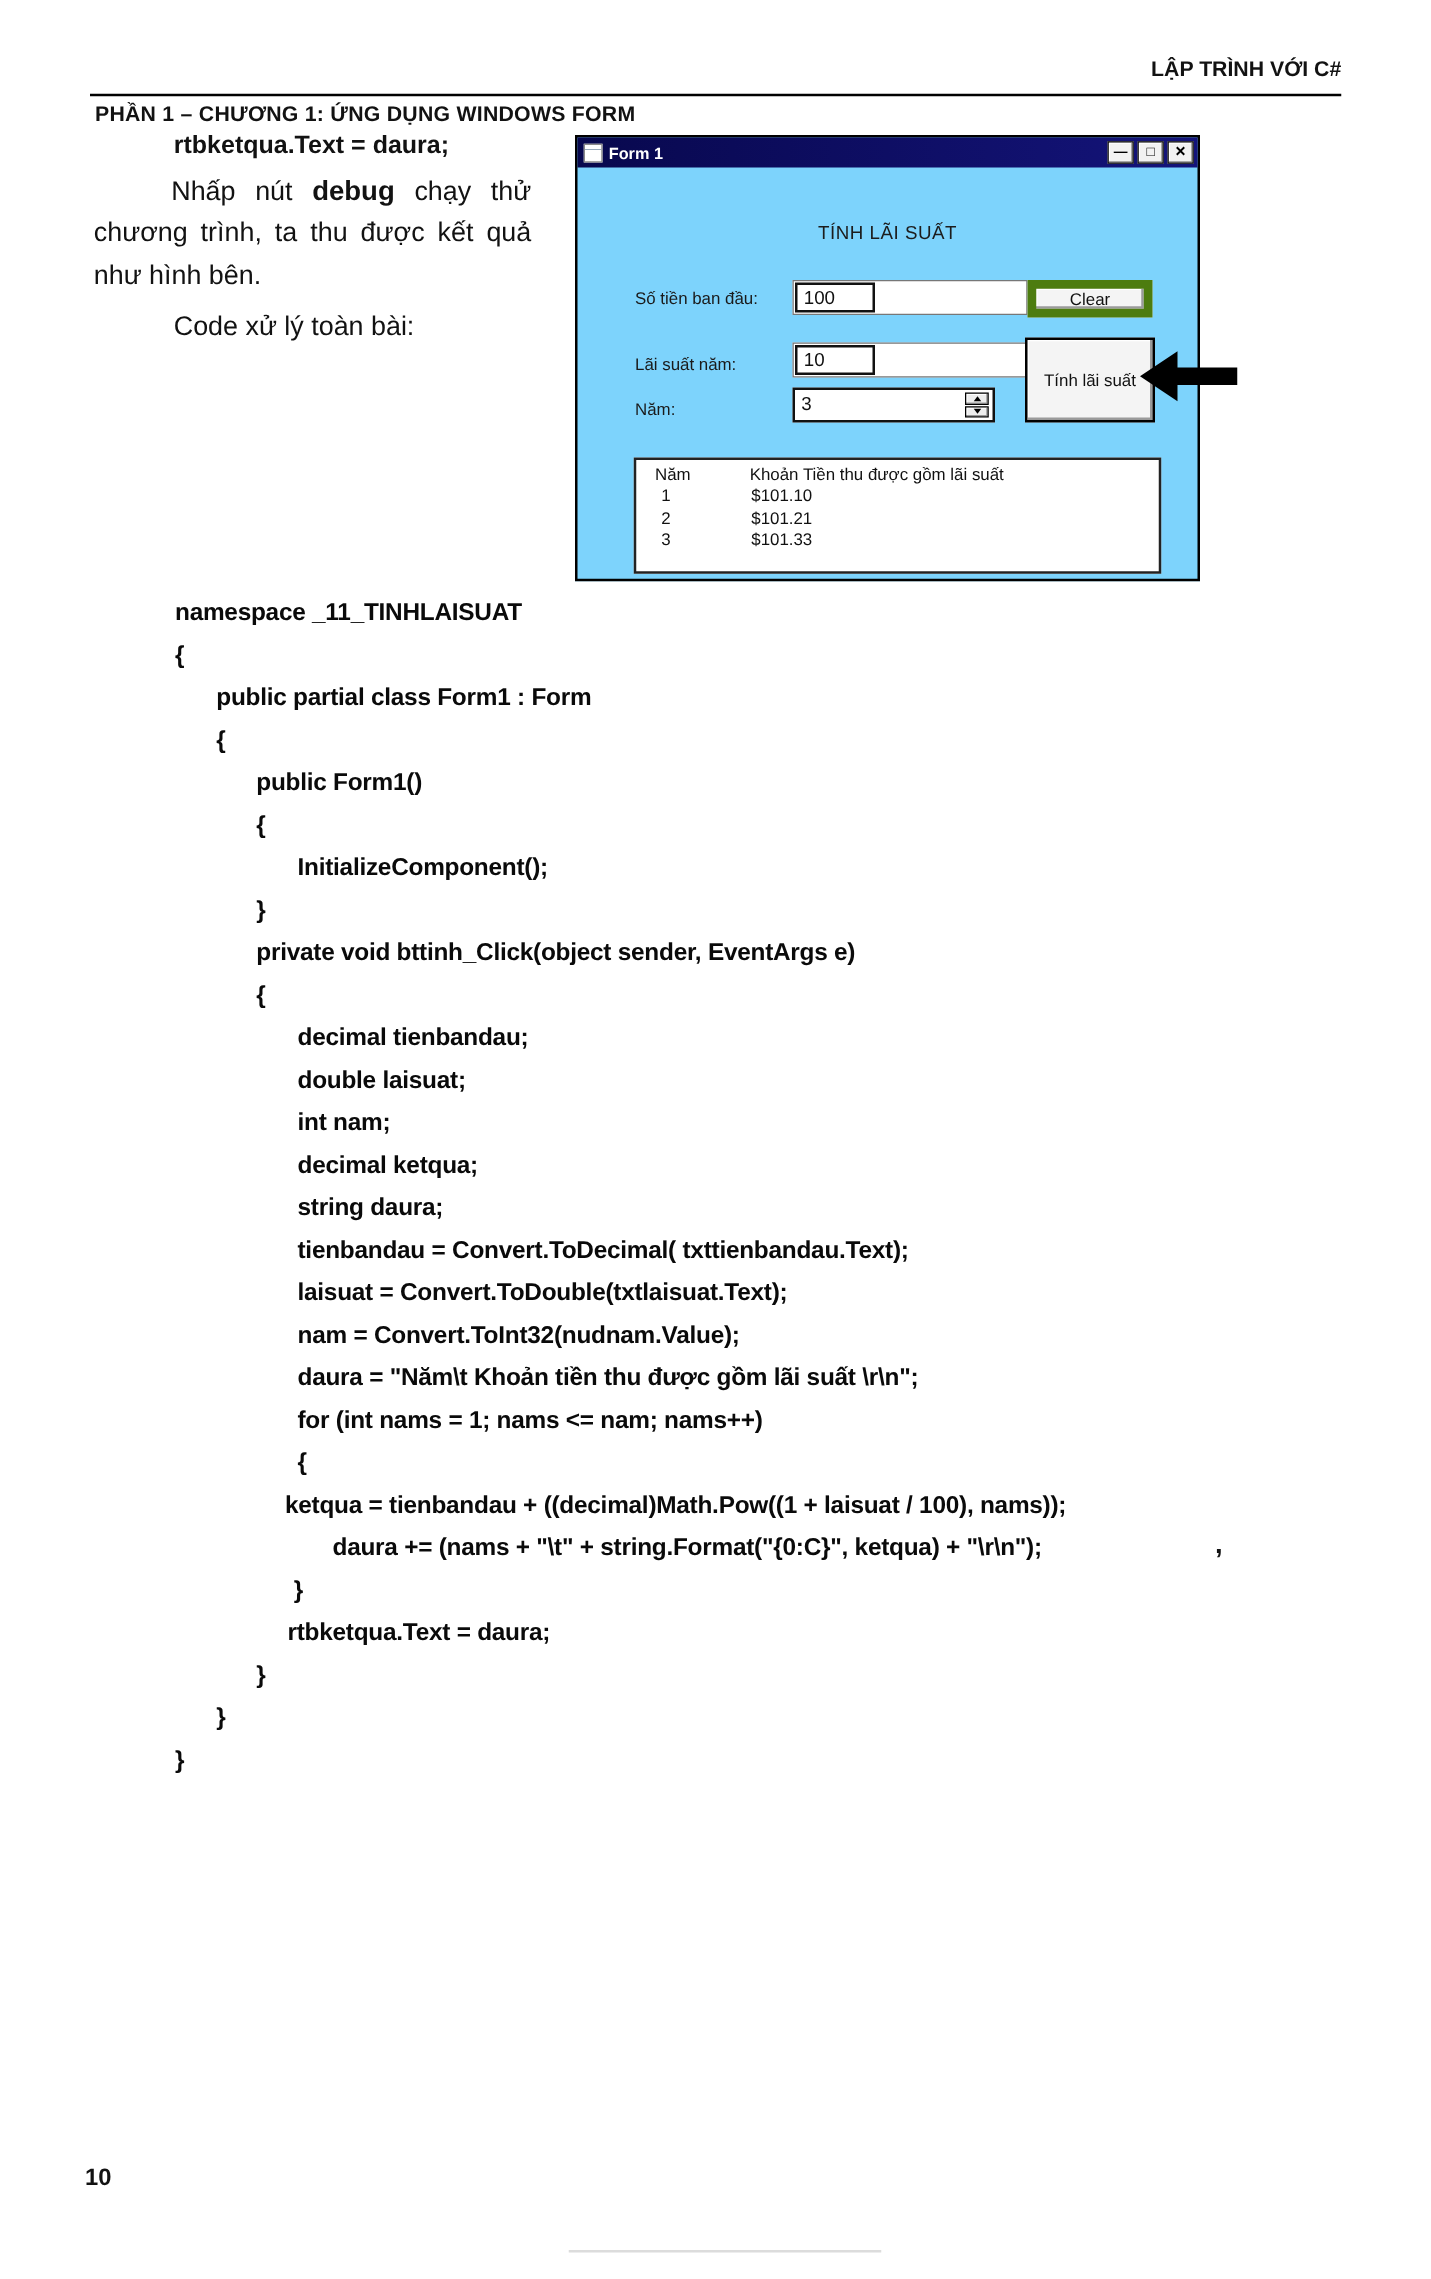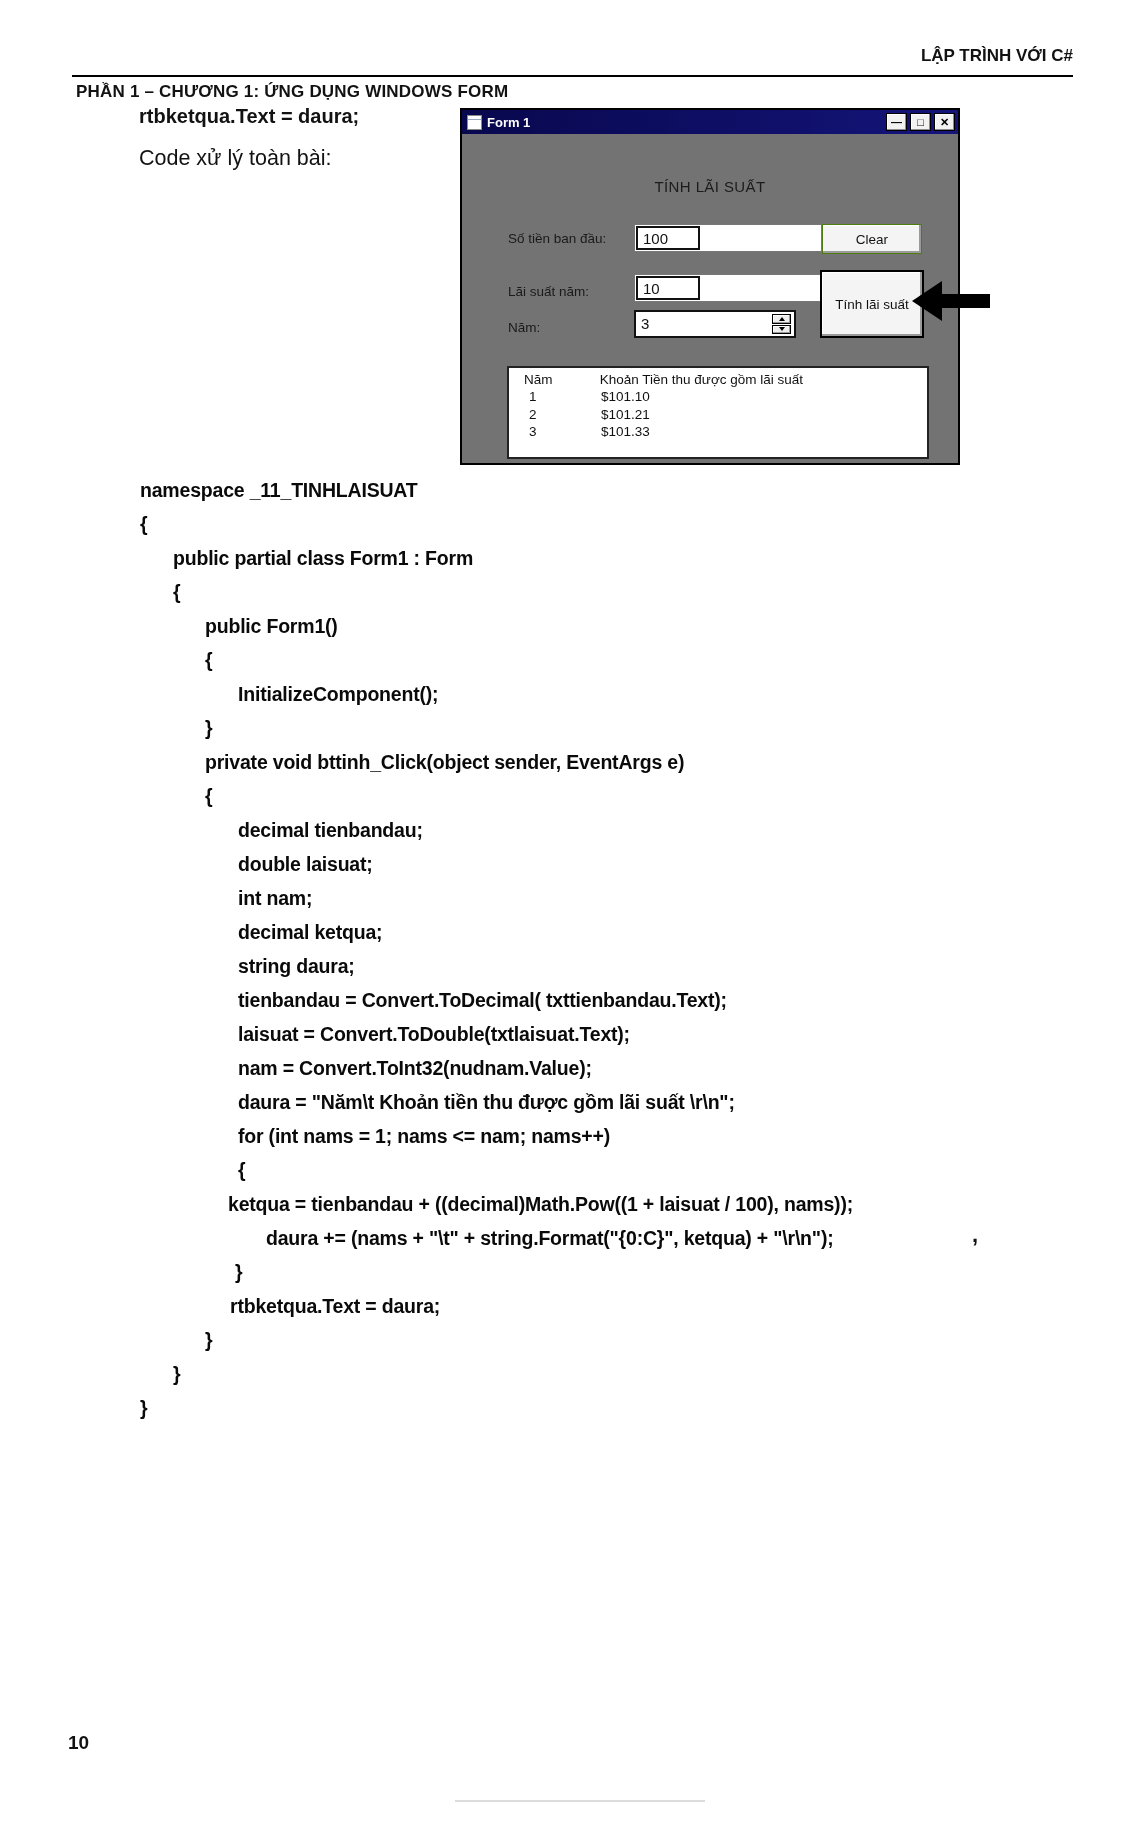--- a/index.html
+++ b/index.html
@@ -18,21 +18,21 @@
   .intro { position:absolute; left:75px; top:98px; width:350px; font-size:21.5px; line-height:33.5px; }
   .intro p.jus { text-align:justify; }
   .intro .ind  { text-indent:62px; }
   .intro .codeline { font-weight:bold; font-size:20px; margin-left:64px; margin-top:2px; margin-bottom:2px; }
   .intro b { font-size:22px; }
   .intro .last { text-indent:64px; margin-top:8px; }
 
   
   .form-win {
     position:absolute; left:460px; top:108px; width:500px; height:357px;
-    background:#737373; border:2px solid #000;
+    background:#7dd3fc; border:2px solid #000;
   }
   .titlebar {
     position:absolute; left:0; top:0; right:0; height:24px;
     background:linear-gradient(90deg,#08084e,#14147a);
     display:flex; align-items:center; padding:0 3px;
   }
   .ticon {
     width:15px; height:15px; margin:0 5px 0 2px; background:#fff; border:1px solid #8a8a8a;
     background-image:linear-gradient(#fff 3px, #9ab 3px, #9ab 4px, #fff 4px),
                      linear-gradient(90deg,#fff 4px,#9ab 4px,#9ab 5px,#fff 5px);
@@ -53,21 +53,21 @@
 
   .tbox { position:absolute; width:188px; height:28px; border:1px solid #777; background:#fff; }
   .t1 { left:172px; top:114px; }
   .t2 { left:172px; top:164px; }
   .tval {
     position:absolute; left:1px; top:1px; width:64px; height:24px;
     border:2px solid #111; font-size:15px; padding:2px 0 0 5px; background:#fff;
   }
 
   .btn {
-    position:absolute; background:#f4f4f4; border:1px solid #4d7c0f;
+    position:absolute; background:#f4f4f4; border:7px solid #4d7c0f;
     box-shadow: inset -2px -2px 0 #9a9a9a, inset 1px 1px 0 #fff;
     font-family:inherit; font-size:13.5px; color:#111; cursor:default;
   }
   .clear-btn { left:360px; top:114px; width:100px; height:30px; }
   .calc-btn  { left:358px; top:160px; width:104px; height:68px; border:2px solid #000; }
 
   .nud { position:absolute; left:172px; top:200px; width:162px; height:28px; border:2px solid #111; background:#fff; }
   .nval { position:absolute; left:5px; top:3px; font-size:15px; }
   .spin { position:absolute; right:3px; top:2px; width:19px; height:20px; display:flex; flex-direction:column; gap:1px; }
   .sbtn {
@@ -101,20 +101,21 @@
 <body>
 
 <div class="page">
 
   <div class="hdr-left">PHẦN 1 – CHƯƠNG 1: ỨNG DỤNG WINDOWS FORM</div>
   <div class="hdr-right">LẬP TRÌNH VỚI C#</div>
   <div class="hdr-rule"></div>
 
   <div class="intro">
     <p class="codeline">rtbketqua.Text = daura;</p>
+    <p class="jus ind"><span>Nhấp nút </span><b>debug</b><span> chạy thử chương trình, ta thu được kết quả như hình bên.</span></p>
     <p class="last">Code xử lý toàn bài:</p>
   </div>
 
   <div class="form-win">
     <div class="titlebar">
       <span class="ticon"></span>
       <span class="ttitle">Form 1</span>
       <span class="winbtns">
         <span class="wbtn">
             <span>—</span>

